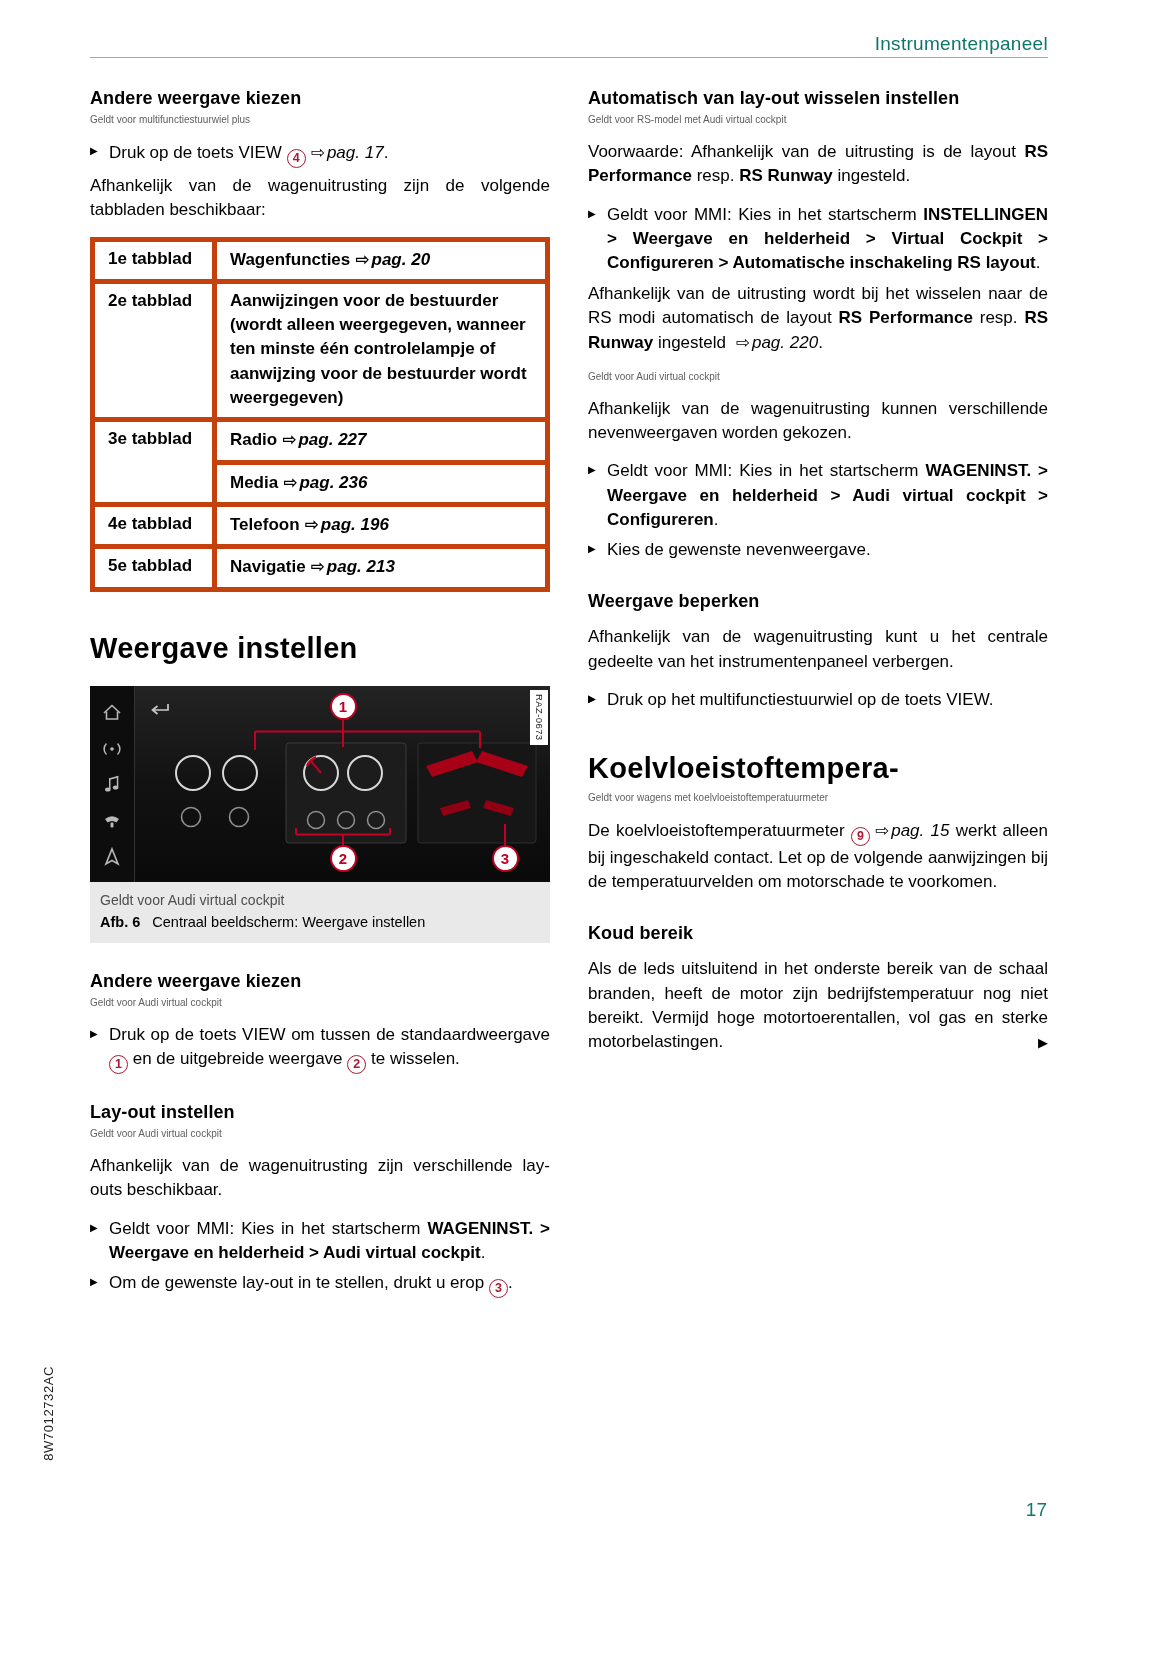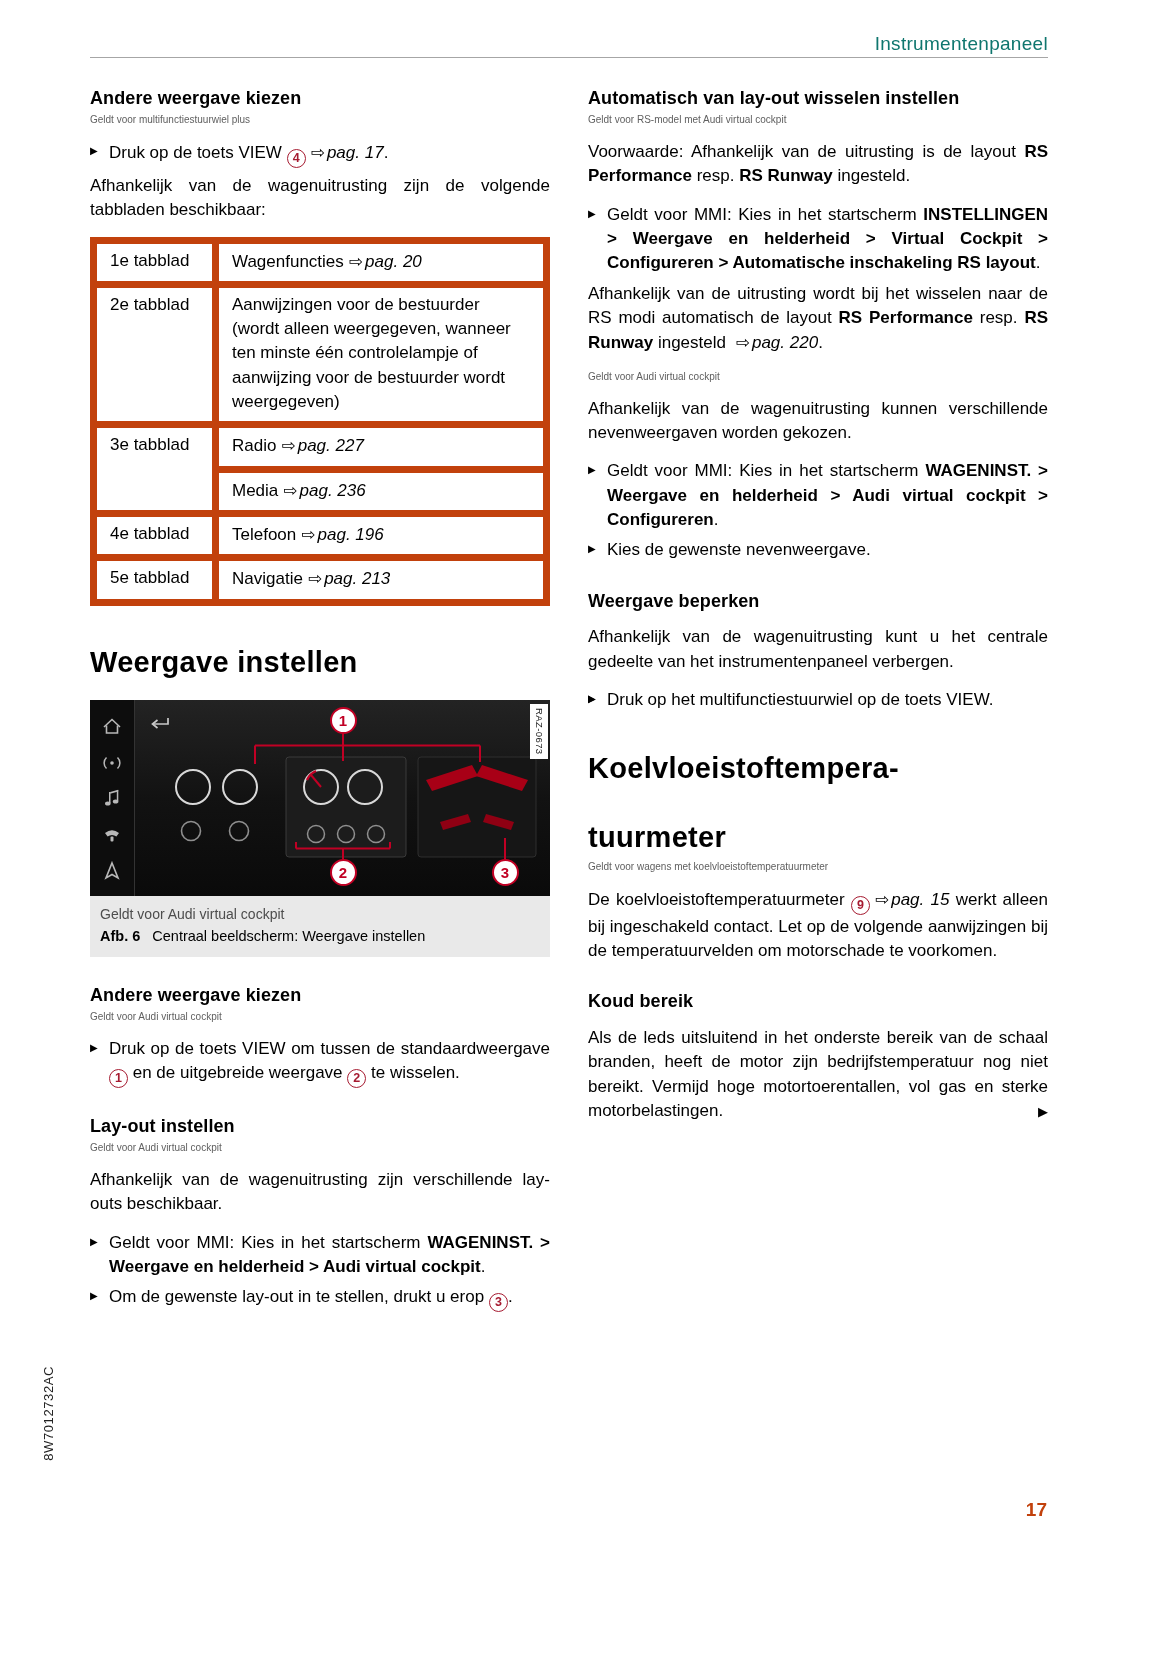--- a/index.html
+++ b/index.html
@@ -27,21 +27,21 @@
   .b { font-weight: bold; }
   .cnum {
     display: inline-flex; align-items: center; justify-content: center;
     width: 19px; height: 19px; border: 1.5px solid #a61b31; border-radius: 50%;
     color: #a61b31; font-size: 12.5px; font-weight: bold; vertical-align: -4px; line-height: 1;
   }
   .reflink { color: inherit; white-space: nowrap; }
   .refarrow { font-family: "DejaVu Sans", sans-serif; margin: 0 2px 0 5px; }
   .ref { font-style: italic; }
   table.tabs { border-collapse: collapse; width: 100%; margin: 4px 0 0; }
-  table.tabs td { border: 7px solid #c2410c; padding: 5px 13px 7px; vertical-align: top; }
+  table.tabs td { border: 5px solid #c2410c; padding: 5px 13px 7px; vertical-align: top; font-weight: bold; }
   td.tabname { width: 122px; }
   .h1 { font-size: 29px; font-weight: bold; letter-spacing: .3px; margin: 40px 0 22px; line-height: 1.13; }
   .h1.koel-h { margin-bottom: 6px; }
   .koel-h span { display: block; margin-top: 36px; }
   .figure { margin: 0; width: 460px; }
   .figimg { position: relative; width: 460px; height: 196px; }
   .fig-callout {
     position: absolute; width: 27px; height: 27px; border-radius: 50%;
     border: 2px solid #c10024; background: #fff; color: #c10024;
     font-size: 15px; font-weight: bold; display: flex; align-items: center; justify-content: center;
@@ -54,21 +54,21 @@
   .figgeldt { font-size: 14px; color: #4d4d4d; margin-bottom: 2px; }
   .figline { font-size: 14.5px; }
   .cap-label { font-weight: bold; margin-right: 12px; }
   .listicon { display: inline-block; vertical-align: -2px; margin: 0 1px; }
   .para.last { position: relative; margin-bottom: 0; }
   .cont-arrow { position: absolute; right: 0; bottom: 2px; font-size: 13px; font-family: "DejaVu Sans", sans-serif; }
   .doc-code {
     position: absolute; left: 40px; top: 1366px; writing-mode: vertical-rl;
     transform: rotate(180deg); font-size: 13px; letter-spacing: .6px; color: #1f1f1f;
   }
-  .page-num { position: absolute; right: 118px; top: 1496px; font-size: 19px; font-weight: bold; color: #c2410c; }
+  .page-num { position: absolute; right: 118px; top: 1496px; font-size: 19px; font-weight: normal; color: #0f766e; }
 </style>
 </head>
 <body>
 
 <div class="content">
 
   <div class="header">Instrumentenpaneel</div>
 
   <div class="cols">
 
@@ -243,21 +243,20 @@
       <section>
         <h3>Weergave beperken</h3>
         <p class="para">Afhankelijk van de wagenuitrusting kunt u het centrale gedeelte van het instrumentenpaneel verbergen.</p>
         <div class="bullet"><span class="marker">▶</span></div>
         <div class="bullet"><span class="marker">▶</span><span>Druk op het multifunctiestuurwiel op de toets VIEW.</span></div>
       </section>
 
       <section>
         <h2 class="h1 koel-h">
             <span>Koelvloeistoftempera-</span>
-            <span>tuurmeter</span>
           </h2>
         <div class="note">Geldt voor wagens met koelvloeistoftemperatuurmeter</div>
         <p class="para"><span>De koelvloeistoftemperatuurmeter </span><span class="cnum">9</span><span class="reflink"><span class="refarrow">⇨</span><span class="ref">pag. 15</span></span><span> werkt alleen bij ingeschakeld contact. Let op de volgende aanwijzingen bij de temperatuurvelden om motorschade te voorkomen.</span></p>
       </section>
 
       <section>
         <h3>Koud bereik</h3>
         <p class="para last"><span>Als de leds uitsluitend in het onderste bereik van de schaal branden, heeft de motor zijn bedrijfstemperatuur nog niet bereikt. Vermijd hoge motortoerentallen, vol gas en sterke motorbelastingen.</span><span class="cont-arrow">▶</span></p>
       </section>
 

